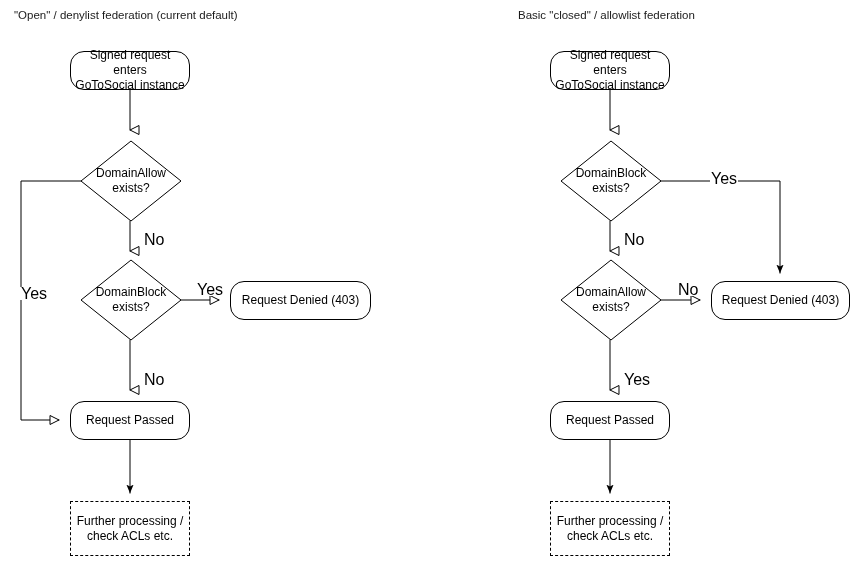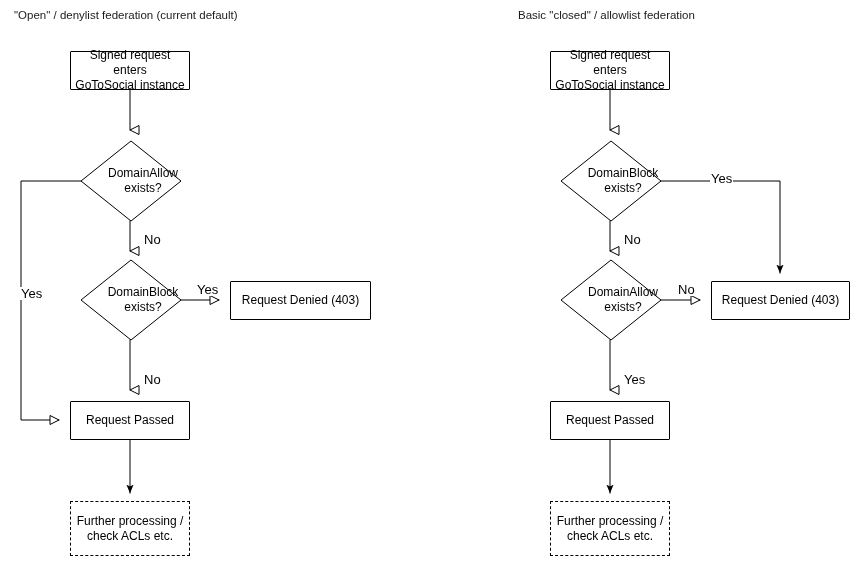--- a/index.html
+++ b/index.html
@@ -36,21 +36,21 @@
     align-items: center;
     justify-content: center;
     text-align: center;
     font-size: 12px;
     line-height: 15px;
     color: #000000;
     background: #ffffff;
     border: 1px solid #000000;
   }
   .node.rounded {
-    border-radius: 1px;
+    border-radius: 14px;
   }
   .node.dashed {
     border: 1px dashed #000000;
     border-radius: 0;
     align-items: center;
   }
   .node-label {
     display: block;
     padding: 0 4px;
     white-space: pre-line;
@@ -59,36 +59,36 @@
     position: absolute;
   }
   .diamond-wrap svg {
     position: absolute;
     left: 0;
     top: 0;
     overflow: visible;
   }
   .diamond-text {
     position: absolute;
-    left: 12px;
+    left: 0;
     top: 0;
     width: 100%;
     height: 100%;
     display: flex;
     align-items: center;
     justify-content: center;
     text-align: center;
     font-size: 12px;
     line-height: 15px;
     white-space: pre-line;
     pointer-events: none;
   }
   .edge-label {
     position: absolute;
-    font-size: 13px;
+    font-size: 16px;
     line-height: 13px;
     color: #000000;
     background: #ffffff;
     padding: 0 1px;
     white-space: nowrap;
   }
 </style>
 </head>
 <body>
 

